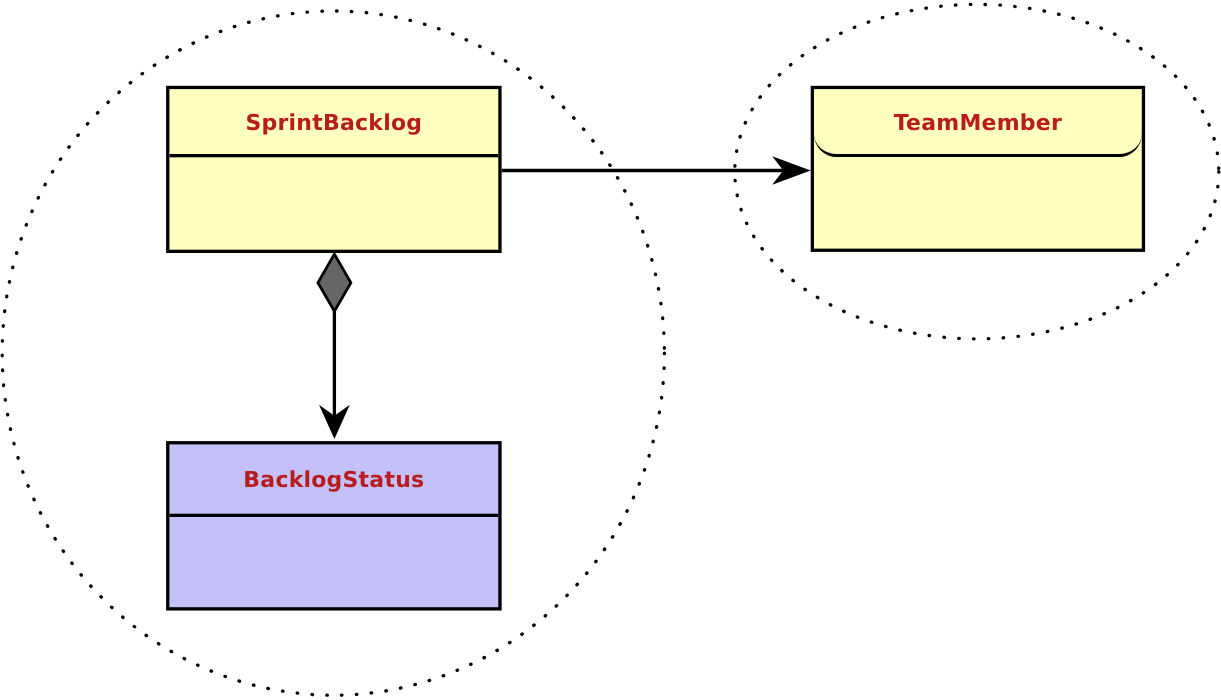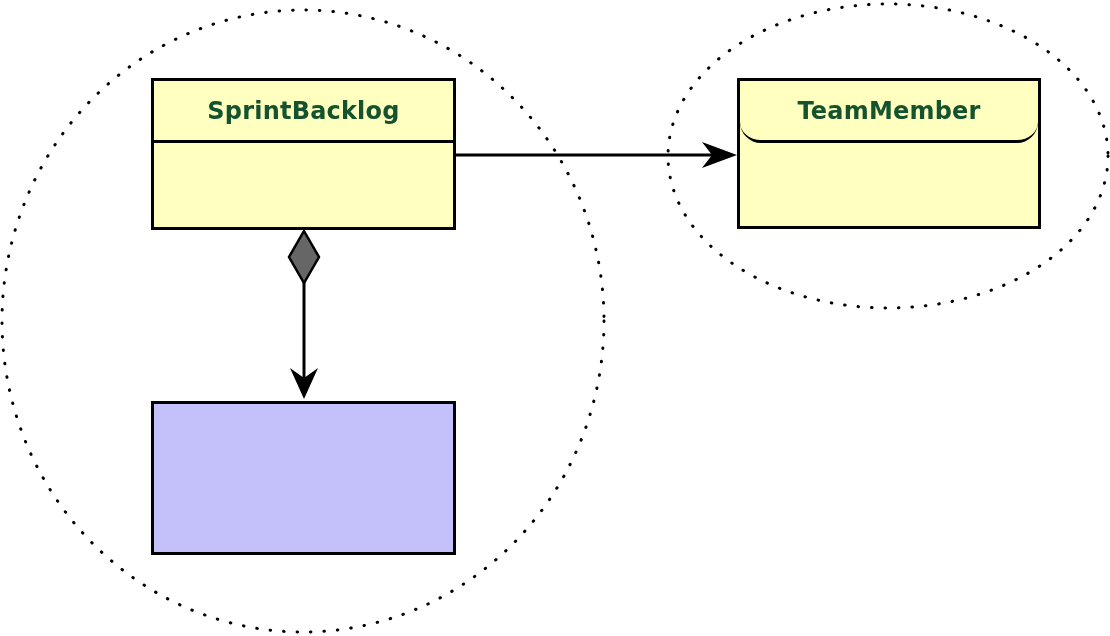--- a/index.html
+++ b/index.html
@@ -36,23 +36,23 @@
   .uml-class .class-name-row {
     box-sizing: border-box;
     display: flex;
     align-items: center;
     justify-content: center;
     border-bottom: 3px solid #000000;
     flex: 0 0 auto;
   }
   .uml-class .class-name-text {
     font-family: "DejaVu Sans", "Liberation Sans", sans-serif;
-    font-size: 24px;
+    font-size: 20px;
     font-weight: bold;
-    color: #14532d;
+    color: #b91c1c;
     letter-spacing: 0.2px;
     line-height: 1;
     white-space: nowrap;
   }
   .uml-class .class-members-row {
     flex: 1 1 auto;
   }
 
   
   #class-sprint-backlog {
@@ -115,16 +115,19 @@
   </div>
 
   <div id="class-team-member" class="uml-class">
     <div class="class-name-row">
       <span class="class-name-text">TeamMember</span>
     </div>
     <div class="class-members-row"></div>
   </div>
 
   <div id="class-backlog-status" class="uml-class">
+    <div class="class-name-row">
+      <span class="class-name-text">BacklogStatus</span>
+    </div>
     <div class="class-members-row"></div>
   </div>
 
 </div>
 
 </body></html>

